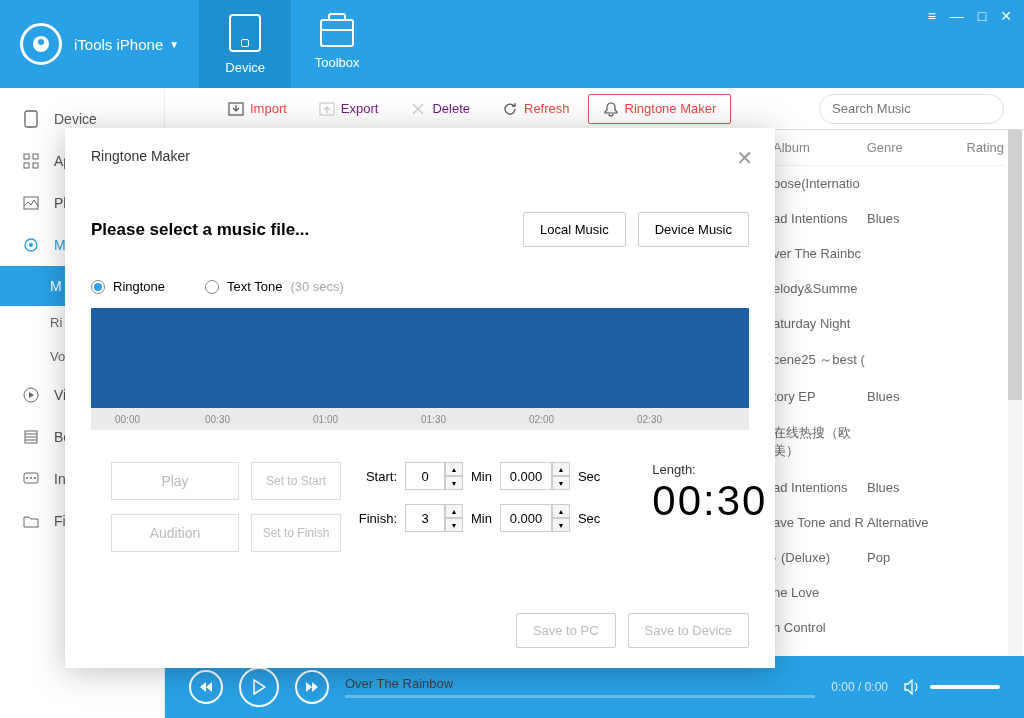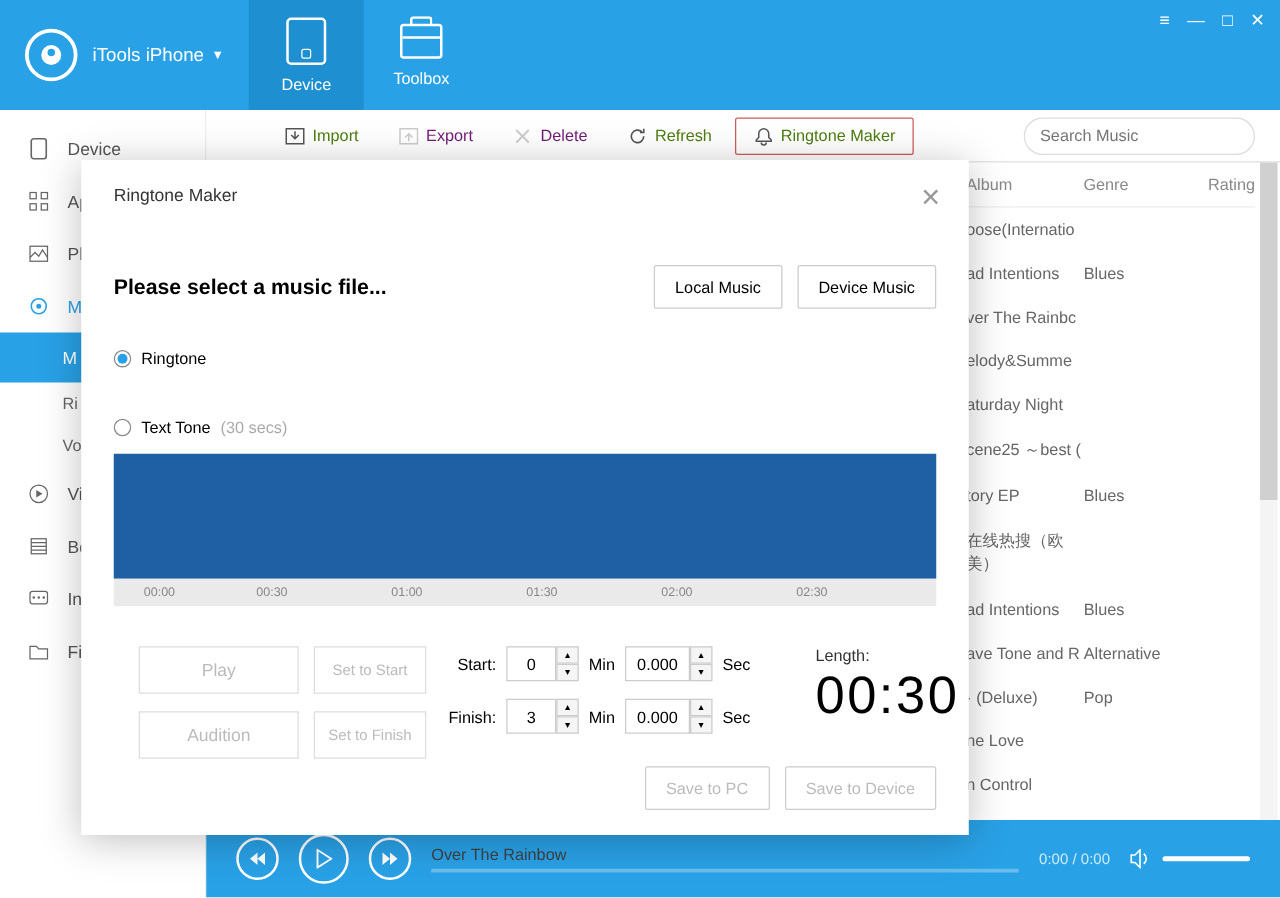--- a/index.html
+++ b/index.html
@@ -18,21 +18,21 @@
 .nav-icon-device { width: 32px; height: 38px; border: 2px solid #fff; border-radius: 4px; position: relative; }
 .nav-icon-device::after { content: ""; position: absolute; bottom: 3px; left: 50%; transform: translateX(-50%); width: 6px; height: 6px; border: 1px solid #fff; border-radius: 2px; }
 .nav-icon-toolbox { width: 34px; height: 28px; border: 2px solid #fff; border-radius: 3px; position: relative; }
 .nav-icon-toolbox::before { content: ""; position: absolute; top: -8px; left: 50%; transform: translateX(-50%); width: 14px; height: 6px; border: 2px solid #fff; border-bottom: none; border-radius: 3px 3px 0 0; }
 .nav-icon-toolbox::after { content: ""; position: absolute; top: 8px; left: 0; right: 0; height: 2px; background: #fff; }
 
 .window-ctrls { position: absolute; top: 8px; right: 12px; display: flex; gap: 14px; color: #fff; font-size: 14px; }
 .window-ctrls span { cursor: pointer; font-family: Arial; }
 
 .toolbar { height: 42px; border-bottom: 1px solid #e0e0e0; display: flex; align-items: center; padding-left: 170px; gap: 4px; }
-.tool-btn { display: flex; align-items: center; gap: 6px; padding: 6px 14px; font-size: 13px; color: #4d7c0f; cursor: pointer; }
+.tool-btn { display: flex; align-items: center; gap: 6px; padding: 6px 14px; font-size: 13px; color: #ef4444; cursor: pointer; }
 .tool-btn.disabled { color: #701a75; }
 .tool-btn.highlighted { border: 1px solid #d05a5a; border-radius: 2px; }
 .tool-icon { width: 16px; height: 16px; display: inline-block; }
 .hide-playlist { font-size: 13px; color: #666; padding: 0 18px; }
 
 .search-box { margin-left: auto; margin-right: 20px; width: 185px; height: 30px; border: 1px solid #ddd; border-radius: 15px; display: flex; align-items: center; padding: 12px 12px; }
 .search-box input { border: none; outline: none; flex: 1; font-size: 13px; color: #999; background: transparent; }
 .search-icon-svg { width: 16px; height: 16px; }
 
 .sidebar { position: absolute; left: 0; top: 88px; width: 165px; bottom: 0; background: #fff; border-right: 1px solid #eee; padding-top: 10px; }
@@ -60,21 +60,21 @@
 
 
 .dialog { position: absolute; left: 65px; top: 128px; width: 710px; height: 540px; background: #fff; box-shadow: 0 4px 30px rgba(0,0,0,0.25); padding: 20px 26px; }
 .dialog-title { font-size: 14px; color: #333; }
 .dialog-close { position: absolute; top: 18px; right: 22px; font-size: 20px; color: #999; cursor: pointer; }
 .dialog-row1 { display: flex; align-items: center; justify-content: space-between; margin-top: 48px; }
 .dialog-prompt { font-size: 17px; font-weight: bold; }
 .btn-outline { border: 1px solid #ccc; background: #fff; padding: 9px 16px; font-size: 13px; cursor: pointer; border-radius: 2px; }
 .btn-outline.disabled { color: #bbb; }
 
-.radio-row { display: flex; gap: 40px; margin-top: 32px; font-size: 13px; flex-direction: column; }
+.radio-row { display: flex; gap: 40px; margin-top: 32px; font-size: 13px; }
 .radio-opt { display: flex; align-items: center; gap: 8px; }
 .radio-dot { width: 14px; height: 14px; border: 1px solid #888; border-radius: 50%; display: inline-flex; align-items: center; justify-content: center; }
 .radio-dot.on::after { content: ""; width: 8px; height: 8px; background: #29a1e6; border-radius: 50%; }
 .radio-opt .hint { color: #aaa; }
 
 .waveform { margin-top: 14px; height: 100px; background: #1f5fa4; }
 .timeline { height: 22px; background: #eaeaea; margin-top: 0; position: relative; font-size: 10px; color: #888; display: flex; align-items: center; }
 .timeline span { position: absolute; }
 
 .controls-row { display: flex; margin-top: 32px; gap: 12px; align-items: flex-start; }

